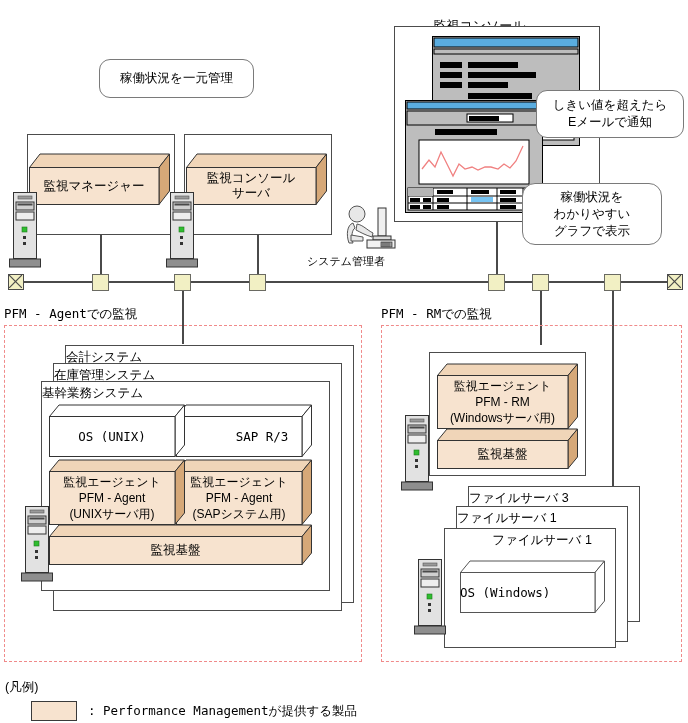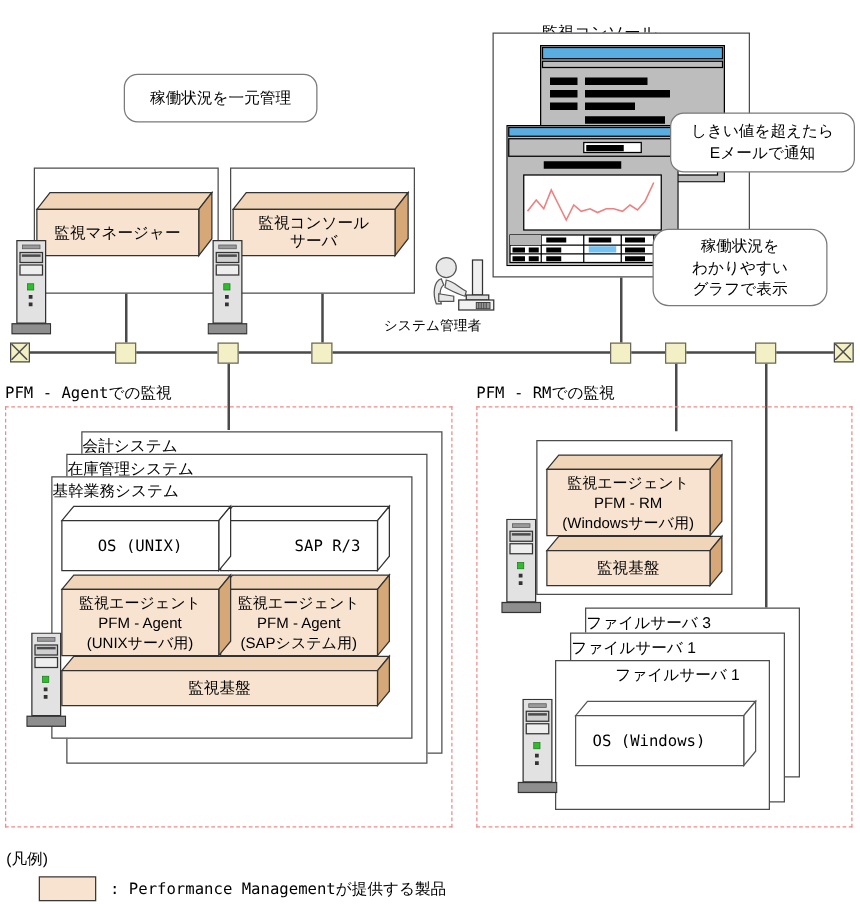--- a/index.html
+++ b/index.html
@@ -406,21 +406,21 @@
   <div class="frame abs" style="left:444px; top:528px; width:172px; height:120px;">
     <div class="frame-label" style="text-align:center; padding-left:24px;">ファイルサーバ 1</div>
   </div>
 
   <div class="box3d" style="left:460px; top:559px; z-index:12;">
     <svg width="145" height="55" viewBox="0 0 145 55">
       <polygon points="0.5,13.5 10,2 144.5,2 135,13.5" fill="#ffffff" stroke="#555" stroke-width="1"></polygon>
       <polygon points="135,13.5 144.5,2 144.5,42 135,53.5" fill="#ffffff" stroke="#555" stroke-width="1"></polygon>
       <rect x="0.5" y="13.5" width="134.5" height="40" fill="#ffffff" stroke="#555" stroke-width="1"></rect>
     </svg>
-    <div class="b3dtext mono" style="left:0; top:13px; width:135px; height:41px; align-items:flex-start; justify-content:center; padding-left:14px;border-radius:11px;">OS (Windows)</div>
+    <div class="b3dtext mono" style="left:0; top:13px; width:135px; height:41px; align-items:flex-start; justify-content:center; border-radius:11px;">OS (Windows)</div>
   </div>
 
   <div class="pc" style="left:414px; top:559px; z-index:15;">
     <svg width="32" height="76" viewBox="0 0 32 76">
       <rect x="4.5" y="0.5" width="23" height="66" fill="#e2e2e2" stroke="#333" stroke-width="1"></rect>
       <rect x="9" y="4" width="14" height="3" fill="#9a9a9a" stroke="#555" stroke-width="0.6"></rect>
       <rect x="7" y="10" width="18" height="8" fill="#d0d0d0" stroke="#333" stroke-width="1"></rect>
       <rect x="8.5" y="11.5" width="15" height="2" fill="#4a4a4a"></rect>
       <rect x="7" y="20" width="18" height="8" fill="#eeeeee" stroke="#333" stroke-width="1"></rect>
       <rect x="13" y="35" width="5" height="5" fill="#2fbd2f" stroke="#1c7a1c" stroke-width="0.6"></rect>

